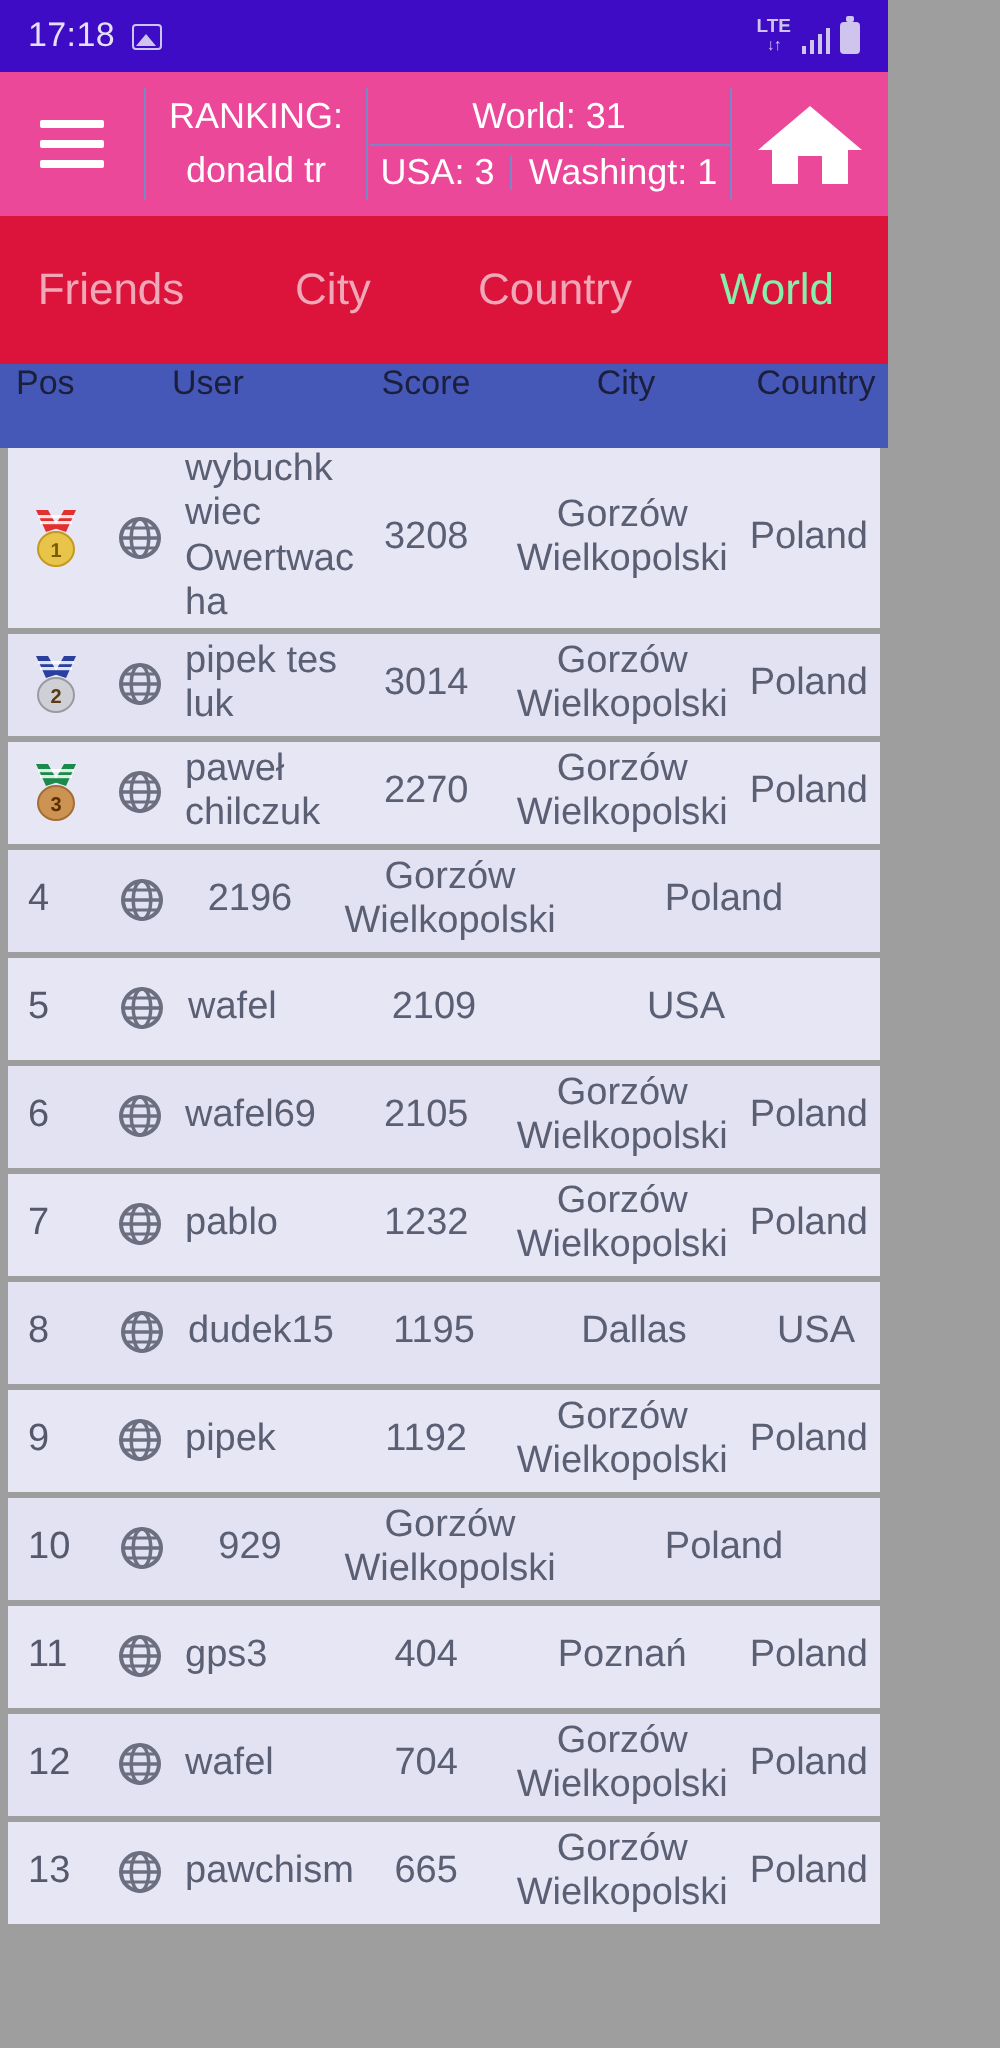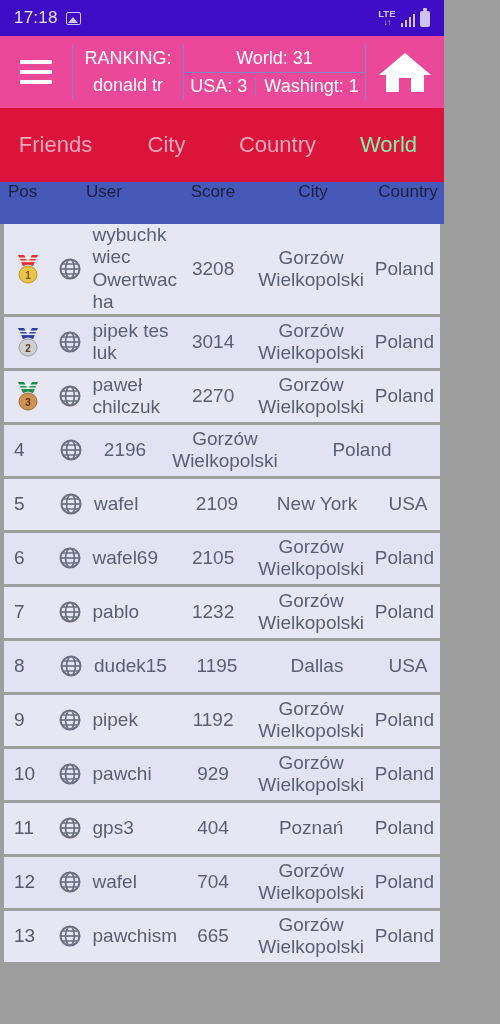--- a/index.html
+++ b/index.html
@@ -291,21 +291,20 @@
           <svg class="globe" viewBox="0 0 24 24">
             <circle cx="12" cy="12" r="9.5" fill="none" stroke="#6b6f80" stroke-width="2"></circle>
             <ellipse cx="12" cy="12" rx="4.4" ry="9.5" fill="none" stroke="#6b6f80" stroke-width="1.7"></ellipse>
             <line x1="2.5" y1="12" x2="21.5" y2="12" stroke="#6b6f80" stroke-width="1.7"></line>
             <line x1="4.2" y1="7" x2="19.8" y2="7" stroke="#6b6f80" stroke-width="1.5"></line>
             <line x1="4.2" y1="17" x2="19.8" y2="17" stroke="#6b6f80" stroke-width="1.5"></line>
           </svg>
         </div>
         <div class="c-user cell">wafel</div>
         <div class="c-score cell">2109</div>
-        <div class="c-city cell">New York</div>
         <div class="c-ctry cell">USA</div>
       </div>
       <div class="row alt">
         <div class="c-pos cell"><span>6</span></div>
         <div class="c-icon">
           <svg class="globe" viewBox="0 0 24 24">
             <circle cx="12" cy="12" r="9.5" fill="none" stroke="#6b6f80" stroke-width="2"></circle>
             <ellipse cx="12" cy="12" rx="4.4" ry="9.5" fill="none" stroke="#6b6f80" stroke-width="1.7"></ellipse>
             <line x1="2.5" y1="12" x2="21.5" y2="12" stroke="#6b6f80" stroke-width="1.7"></line>
             <line x1="4.2" y1="7" x2="19.8" y2="7" stroke="#6b6f80" stroke-width="1.5"></line>
@@ -369,21 +368,20 @@
         <div class="c-pos cell"><span>10</span></div>
         <div class="c-icon">
           <svg class="globe" viewBox="0 0 24 24">
             <circle cx="12" cy="12" r="9.5" fill="none" stroke="#6b6f80" stroke-width="2"></circle>
             <ellipse cx="12" cy="12" rx="4.4" ry="9.5" fill="none" stroke="#6b6f80" stroke-width="1.7"></ellipse>
             <line x1="2.5" y1="12" x2="21.5" y2="12" stroke="#6b6f80" stroke-width="1.7"></line>
             <line x1="4.2" y1="7" x2="19.8" y2="7" stroke="#6b6f80" stroke-width="1.5"></line>
             <line x1="4.2" y1="17" x2="19.8" y2="17" stroke="#6b6f80" stroke-width="1.5"></line>
           </svg>
         </div>
-        <div class="c-user cell">pawchi</div>
         <div class="c-score cell">929</div>
         <div class="c-city cell">Gorzów Wielkopolski</div>
         <div class="c-ctry cell">Poland</div>
       </div>
       <div class="row">
         <div class="c-pos cell"><span>11</span></div>
         <div class="c-icon">
           <svg class="globe" viewBox="0 0 24 24">
             <circle cx="12" cy="12" r="9.5" fill="none" stroke="#6b6f80" stroke-width="2"></circle>
             <ellipse cx="12" cy="12" rx="4.4" ry="9.5" fill="none" stroke="#6b6f80" stroke-width="1.7"></ellipse>

